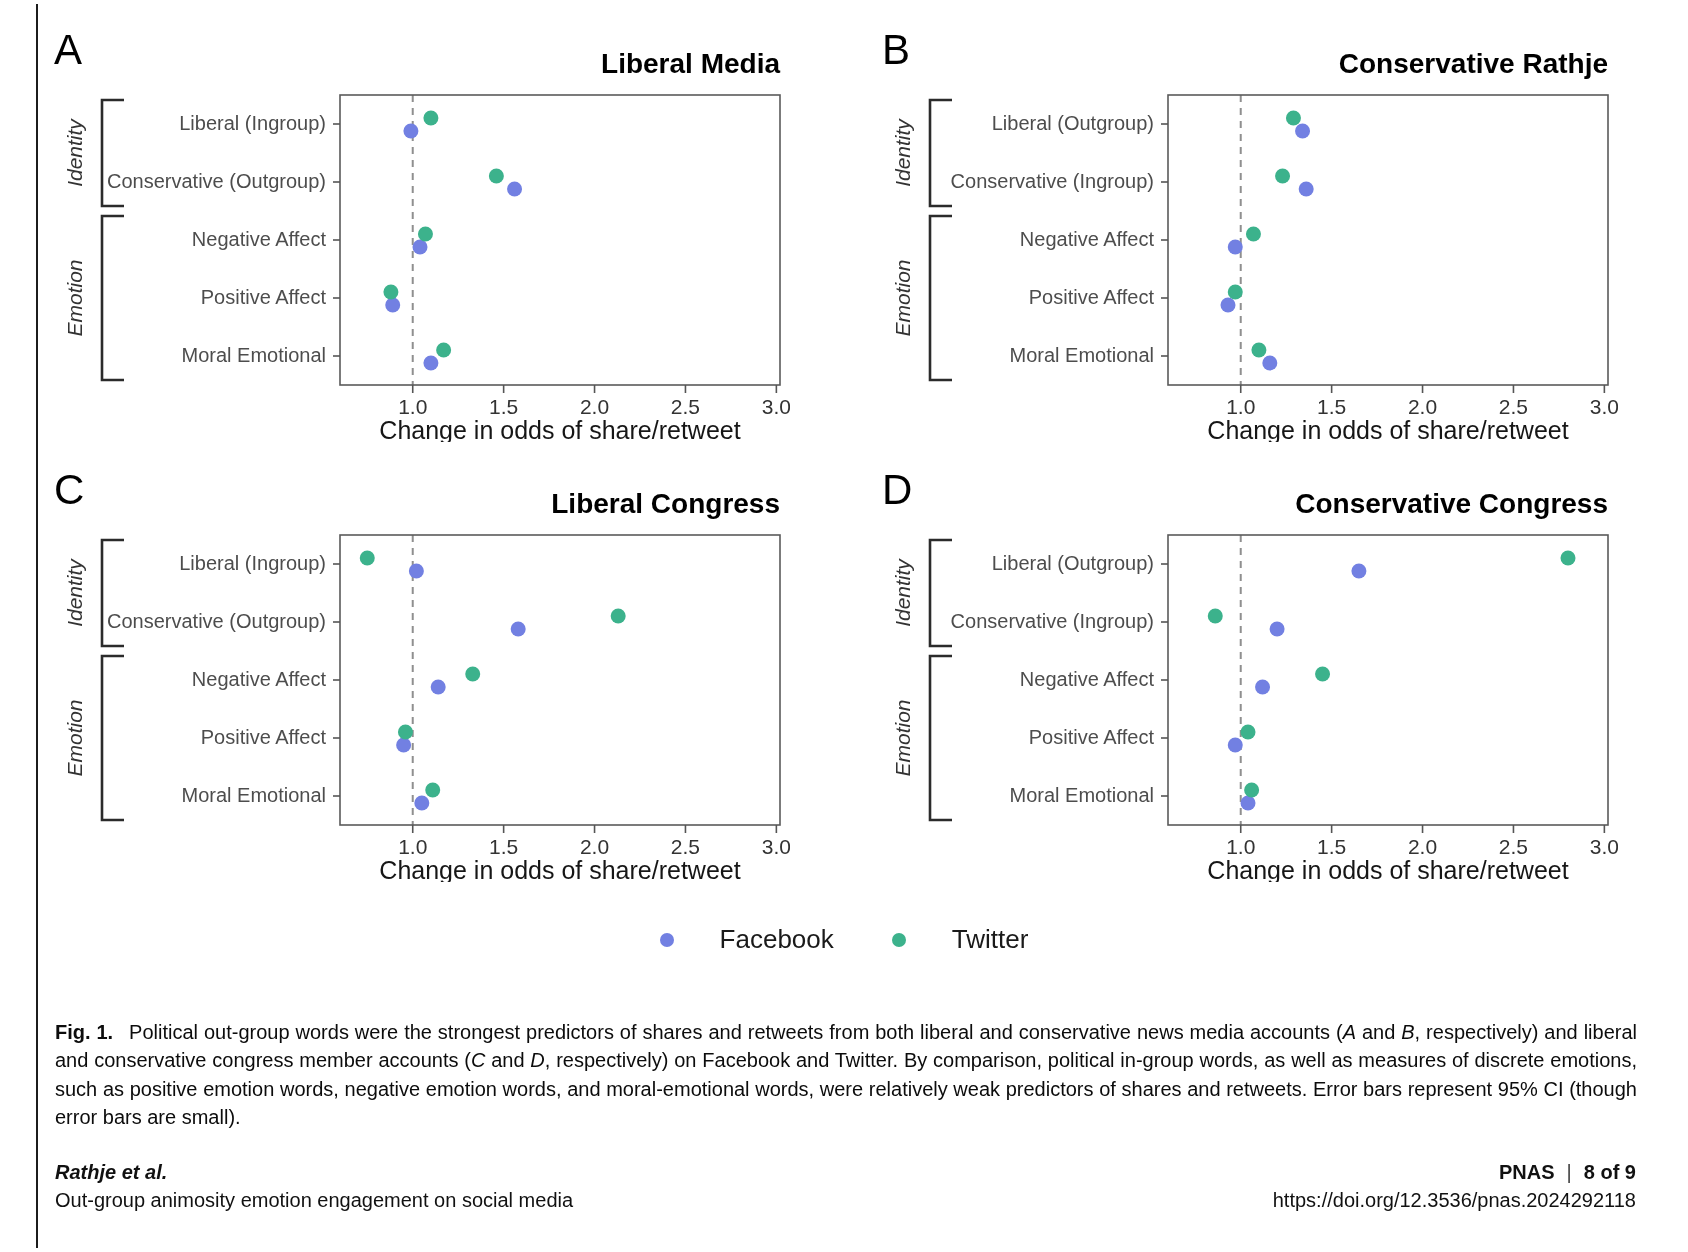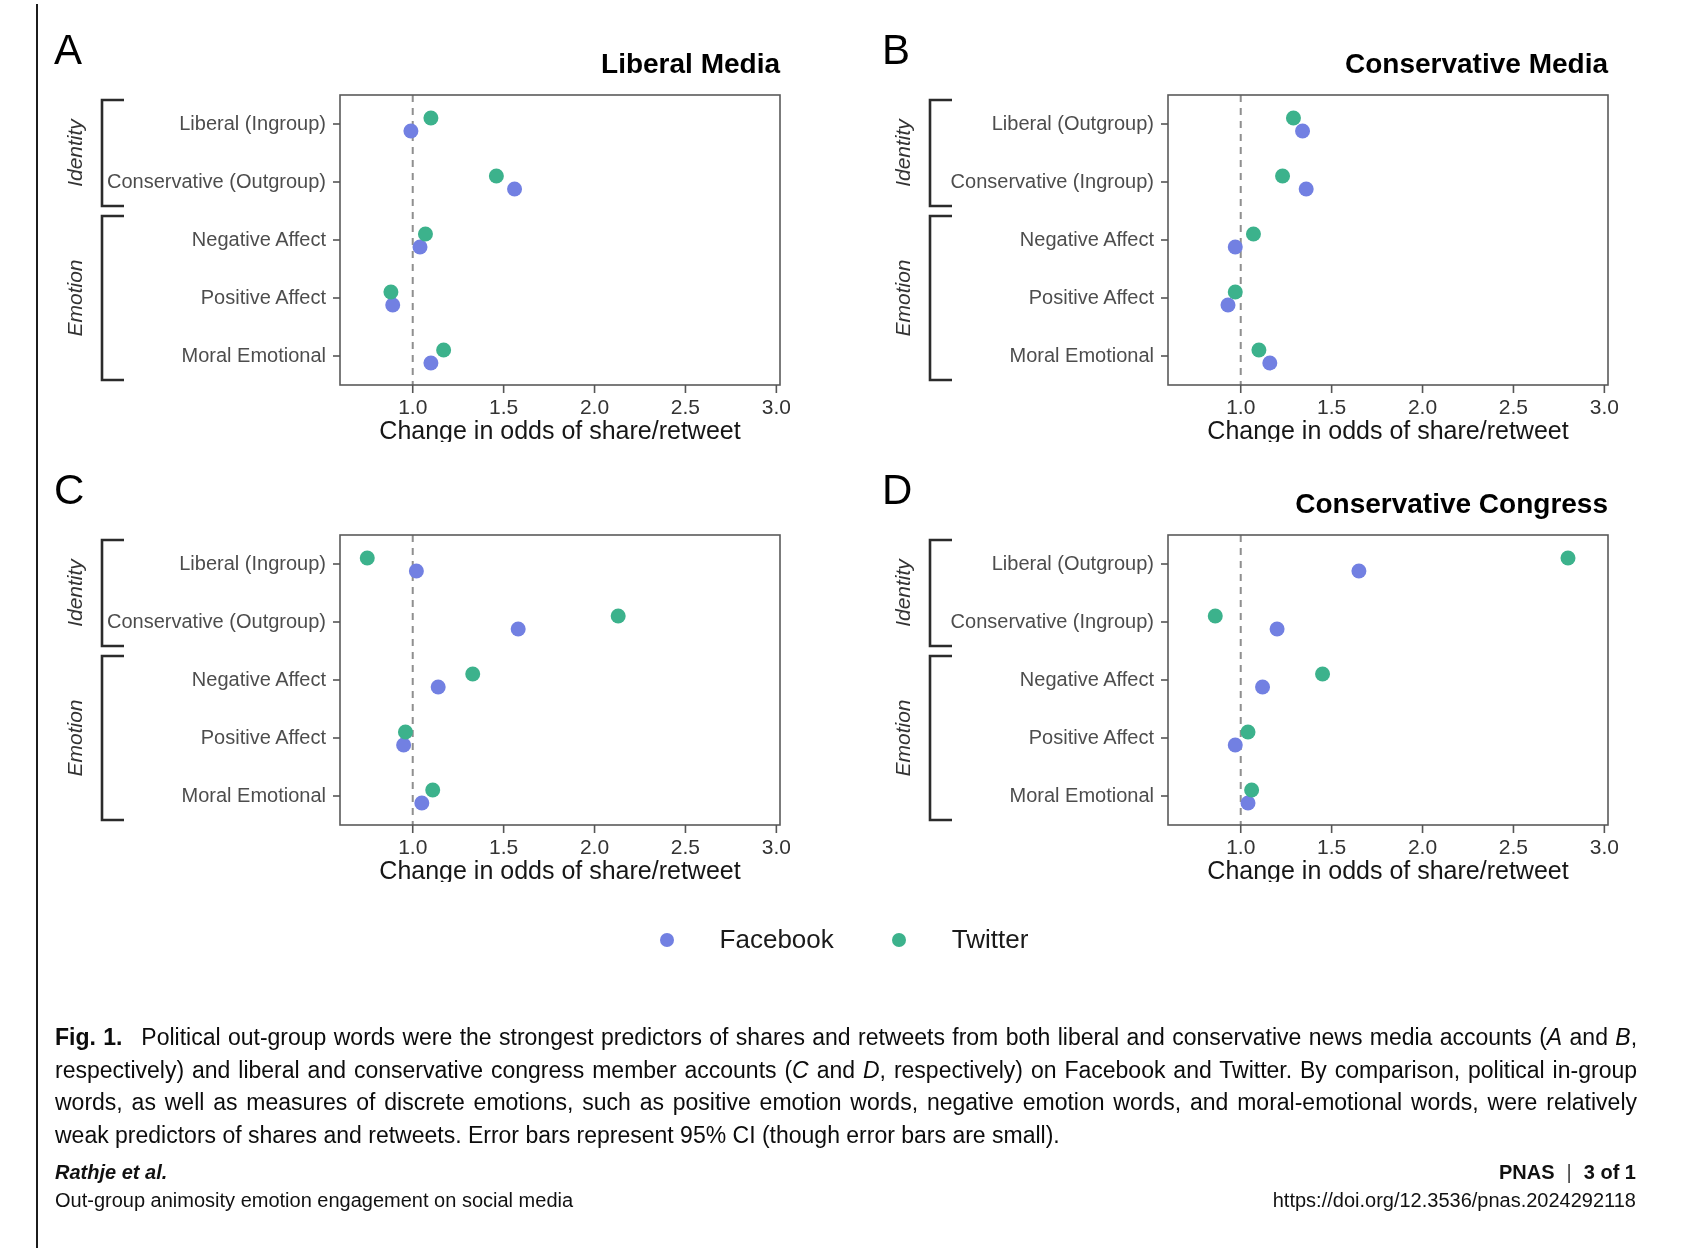--- a/index.html
+++ b/index.html
@@ -9,21 +9,21 @@
   .panel{position:absolute;width:760px;height:430px;}
   .plabel{position:absolute;left:14px;top:4px;font-size:42px;font-weight:400;color:#000;}
   .ptitle{position:absolute;left:70px;top:26px;width:670px;text-align:right;
           font-size:28px;font-weight:700;color:#000;letter-spacing:0px;}
   .panel svg{position:absolute;left:0;top:0;}
   .legend{position:absolute;left:0;top:924px;width:1688px;display:flex;
           align-items:center;justify-content:center;gap:58px;}
   .legend .item{display:flex;align-items:center;gap:46px;}
   .legend .dot{width:14px;height:14px;border-radius:50%;display:inline-block;}
   .legend .lab{font-size:26px;color:#1a1a1a;}
-  .caption{position:absolute;left:55px;top:998px;width:1582px;font-size:23px;
+  .caption{position:absolute;left:55px;top:998px;width:1582px;font-size:20px;
            line-height:1.42;color:#0c0c0c;text-align:justify;}
   .caption .b{font-weight:700;}
   .caption .i{font-style:italic;}
   .footer-left{position:absolute;left:55px;top:1158px;font-size:20px;line-height:1.42;}
   .footer-left .b{font-weight:700;font-style:italic;}
   .footer-right{position:absolute;right:52px;top:1158px;font-size:20px;line-height:1.42;
                 text-align:right;}
   .footer-right .b{font-weight:700;}
   .footer-right .sep{font-weight:300;color:#444;padding:0 12px;}
 </style>
@@ -72,21 +72,21 @@
         <circle cx="390.90909090909093" cy="96" r="7.5" fill="#3cb28c"></circle>
         <circle cx="456.3636363636364" cy="154" r="7.5" fill="#3cb28c"></circle>
         <circle cx="385.4545454545455" cy="212" r="7.5" fill="#3cb28c"></circle>
         <circle cx="350.90909090909093" cy="270" r="7.5" fill="#3cb28c"></circle>
         <circle cx="403.6363636363636" cy="328" r="7.5" fill="#3cb28c"></circle>
       </svg>
   </section>
 
   <section class="panel" style="left:868px;top:22px">
     <div class="plabel">B</div>
-    <div class="ptitle">Conservative Media</div>
+    <div class="ptitle">Conservative Rathje</div>
     <svg width="750" height="420">
         <line x1="372.72727272727275" x2="372.72727272727275" y1="73" y2="363" stroke="#8f8f8f" stroke-width="2" stroke-dasharray="7 6"></line>
         <rect x="300" y="73" width="440" height="290" fill="none" stroke="#5a5a5a" stroke-width="1.6"></rect>
         <line x1="293" x2="300" y1="102" y2="102" stroke="#555" stroke-width="1.6"></line>
         <text x="286" y="108" text-anchor="end" font-size="20" fill="#4d4d4d">Liberal (Outgroup)</text>
         <line x1="293" x2="300" y1="160" y2="160" stroke="#555" stroke-width="1.6"></line>
         <text x="286" y="166" text-anchor="end" font-size="20" fill="#4d4d4d">Conservative (Ingroup)</text>
         <line x1="293" x2="300" y1="218" y2="218" stroke="#555" stroke-width="1.6"></line>
         <text x="286" y="224" text-anchor="end" font-size="20" fill="#4d4d4d">Negative Affect</text>
         <line x1="293" x2="300" y1="276" y2="276" stroke="#555" stroke-width="1.6"></line>
@@ -116,20 +116,21 @@
         <circle cx="425.4545454545455" cy="96" r="7.5" fill="#3cb28c"></circle>
         <circle cx="414.54545454545456" cy="154" r="7.5" fill="#3cb28c"></circle>
         <circle cx="385.4545454545455" cy="212" r="7.5" fill="#3cb28c"></circle>
         <circle cx="367.27272727272725" cy="270" r="7.5" fill="#3cb28c"></circle>
         <circle cx="390.90909090909093" cy="328" r="7.5" fill="#3cb28c"></circle>
       </svg>
   </section>
 
   <section class="panel" style="left:40px;top:462px">
     <div class="plabel">C</div>
+    <div class="ptitle">Liberal Congress</div>
     <svg width="750" height="420">
         <line x1="372.72727272727275" x2="372.72727272727275" y1="73" y2="363" stroke="#8f8f8f" stroke-width="2" stroke-dasharray="7 6"></line>
         <rect x="300" y="73" width="440" height="290" fill="none" stroke="#5a5a5a" stroke-width="1.6"></rect>
         <line x1="293" x2="300" y1="102" y2="102" stroke="#555" stroke-width="1.6"></line>
         <text x="286" y="108" text-anchor="end" font-size="20" fill="#4d4d4d">Liberal (Ingroup)</text>
         <line x1="293" x2="300" y1="160" y2="160" stroke="#555" stroke-width="1.6"></line>
         <text x="286" y="166" text-anchor="end" font-size="20" fill="#4d4d4d">Conservative (Outgroup)</text>
         <line x1="293" x2="300" y1="218" y2="218" stroke="#555" stroke-width="1.6"></line>
         <text x="286" y="224" text-anchor="end" font-size="20" fill="#4d4d4d">Negative Affect</text>
         <line x1="293" x2="300" y1="276" y2="276" stroke="#555" stroke-width="1.6"></line>
@@ -221,17 +222,17 @@
 
   <p class="caption"><span class="b">Fig. 1.</span><span>  Political out-group words were the strongest predictors of shares and retweets from both liberal and conservative news media accounts (</span><span class="i">A</span><span> and </span><span class="i">B</span><span>, respectively) and liberal and conservative congress member accounts (</span><span class="i">C</span><span> and </span><span class="i">D</span><span>, respectively) on Facebook and Twitter. By comparison, political in-group words, as well as measures of discrete emotions, such as positive emotion words, negative emotion words, and moral-emotional words, were relatively weak predictors of shares and retweets. Error bars represent 95% CI (though error bars are small).</span></p>
 
   <div class="footer-left">
     <div class="b">Rathje et al.</div>
     <div>Out-group animosity emotion engagement on social media</div>
   </div>
 
   <div class="footer-right">
     <div>
-      <span class="b">PNAS</span><span class="sep">|</span><span class="b">3 of 1</span>
+      <span class="b">PNAS</span><span class="sep">|</span><span class="b">8 of 9</span>
     </div>
     <div>https://doi.org/12.3536/pnas.2024292118</div>
   </div>
 </div>
 
 </body></html>

